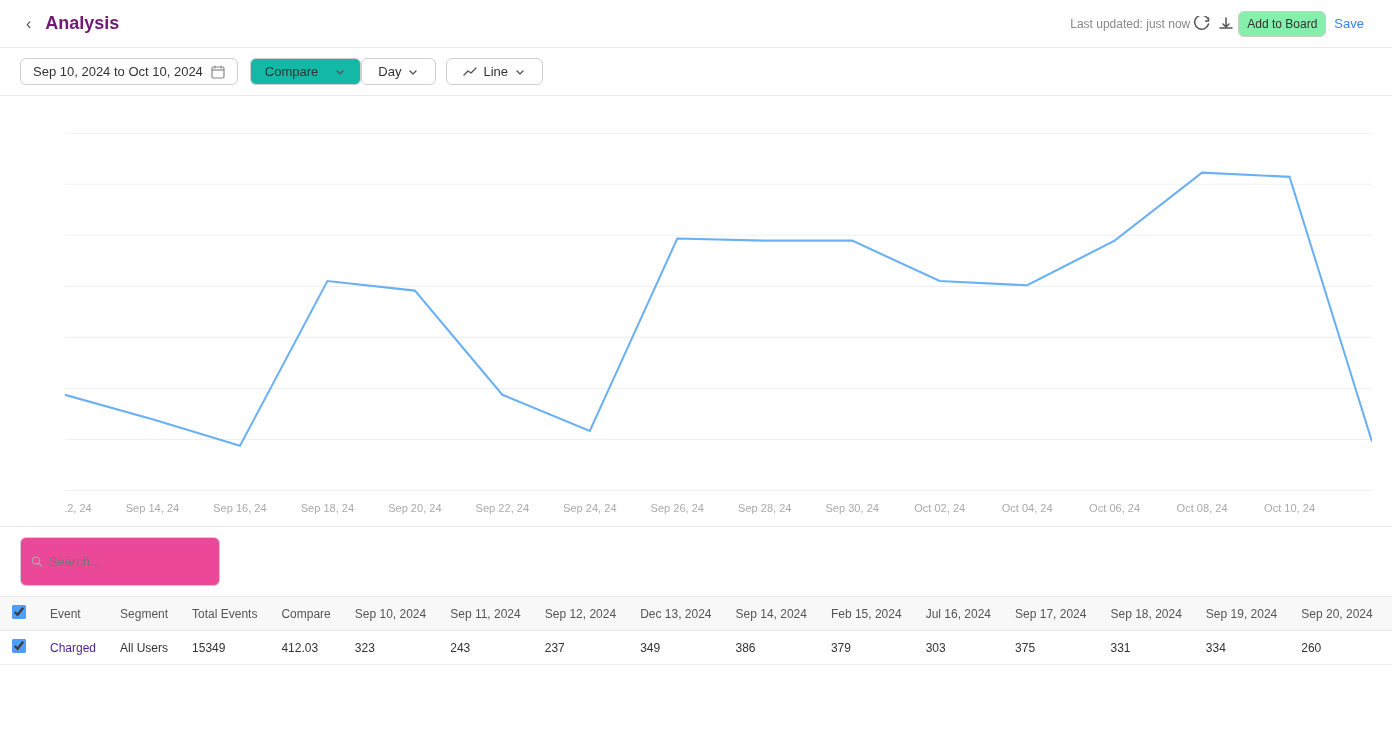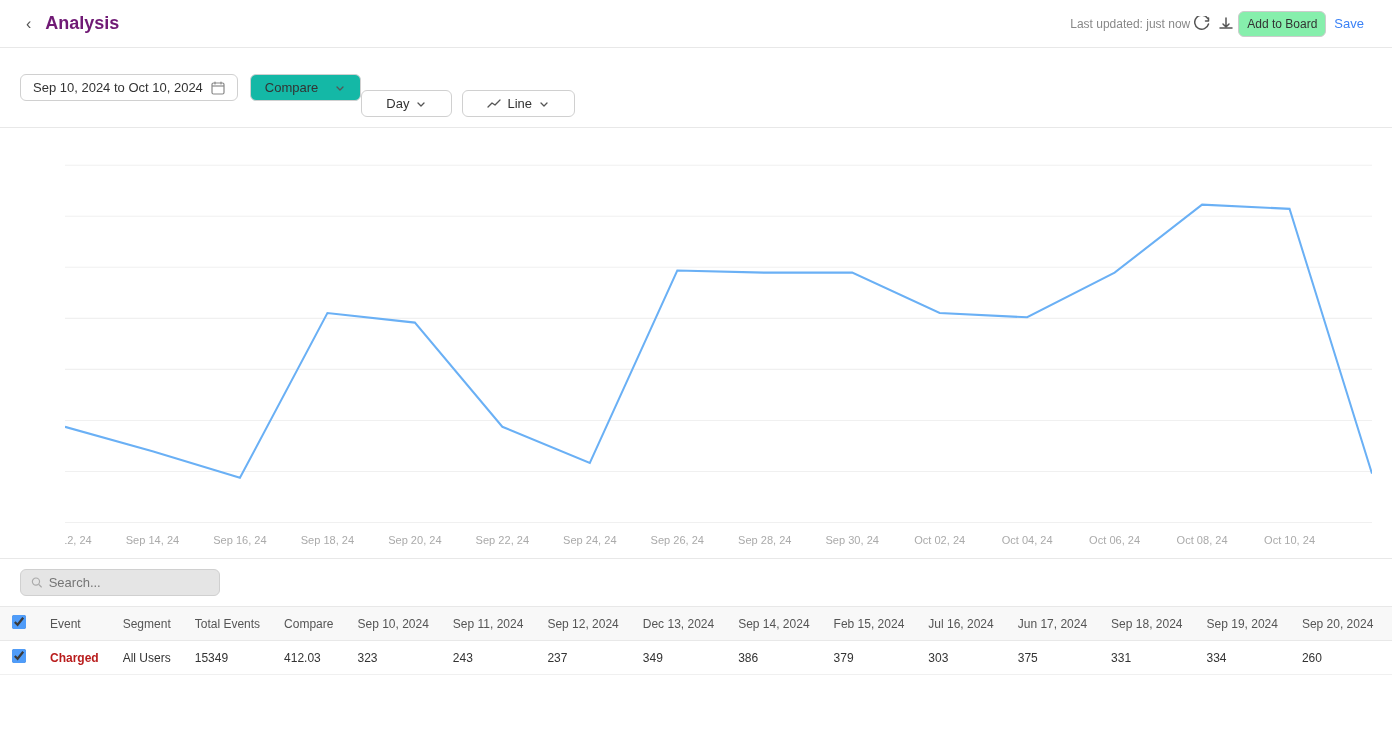--- a/index.html
+++ b/index.html
@@ -34,22 +34,22 @@
       background: #fff; cursor: pointer; font-size: 13px; color: #333;
     }
     .compare-btn {
       display: flex; align-items: center; gap: 16px;
       border: 1px solid #d0d0d0; border-radius: 6px; padding: 5px 14px;
       background: #14b8a6; cursor: pointer; font-size: 13px; color: #333; font-weight: 500;
     }
     .toolbar-right { display: flex; align-items: center; gap: 10px; }
     .dropdown-btn {
       display: flex; align-items: center; gap: 6px;
-      border: 1px solid #d0d0d0; border-radius: 6px; padding: 5px 24px;
-      background: #fff; cursor: pointer; font-size: 13px; color: #333; margin-top: 32px;
+      border: 1px solid #d0d0d0; border-radius: 6px; padding: 5px 16px;
+      background: #fff; cursor: pointer; font-size: 13px; color: #333;
     }
 
     .chart-area {
       padding: 16px 20px 10px 20px;
       position: relative; height: 430px;
     }
     .chart-container {
       position: relative; width: 100%; height: 100%;
     }
     .chart-inner {
@@ -59,42 +59,42 @@
 
     .bottom-section {
       border-top: 1px solid #e8e8e8;
     }
     .search-bar {
       padding: 10px 20px;
       border-bottom: 1px solid #e8e8e8;
     }
     .search-input-wrap {
       display: flex; align-items: center; gap: 6px;
-      border: 1px solid #d0d0d0; border-radius: 6px; padding: 5px 10px;
-      width: 200px; background: #e5e5e5;
+      border: 1px solid #d0d0d0; border-radius: 6px; padding: 16px 10px;
+      width: 200px; background: #ec4899;
     }
     .search-input-wrap input {
       border: none; outline: none; font-size: 13px; color: #333; width: 100%;
       background: transparent;
     }
 
     .table-wrap { overflow-x: auto; }
     table { width: 100%; border-collapse: collapse; font-size: 12px; }
     thead tr { background: #f8f8f8; }
     th {
       padding: 8px 12px; text-align: left; font-weight: 500; color: #555;
       border-bottom: 1px solid #e8e8e8; white-space: nowrap;
     }
     td {
       padding: 8px 12px; border-bottom: 1px solid #f0f0f0;
       white-space: nowrap;
     }
     .checkbox-cell { width: 28px; }
     input[type="checkbox"] { accent-color: #4f9cf9; width: 14px; height: 14px; cursor: pointer; }
-    .event-name { font-weight: 700; color: #b91c1c; margin-top: 19px; }
+    .event-name { font-weight: 400; color: #4c1d95; margin-top: 19px; }
   </style>
 </head>
 <body>
 
 <div class="header">
   <div class="header-left">
     <button class="back-btn">‹</button>
     <span class="page-title">Analysis</span>
   </div>
   <div class="header-right">
@@ -239,21 +239,21 @@
           <th>Segment</th>
           <th>Total Events</th>
           <th>Compare</th>
           <th>Sep 10, 2024</th>
           <th>Sep 11, 2024</th>
           <th>Sep 12, 2024</th>
           <th>Dec 13, 2024</th>
           <th>Sep 14, 2024</th>
           <th>Feb 15, 2024</th>
           <th>Jul 16, 2024</th>
-          <th>Jun 17, 2024</th>
+          <th>Sep 17, 2024</th>
           <th>Sep 18, 2024</th>
           <th>Sep 19, 2024</th>
           <th>Sep 20, 2024</th>
           <th>Sep 21, 2024</th>
 
         </tr>
       </thead>
       <tbody>
         <tr class="data-row">
           <td class="checkbox-cell">

